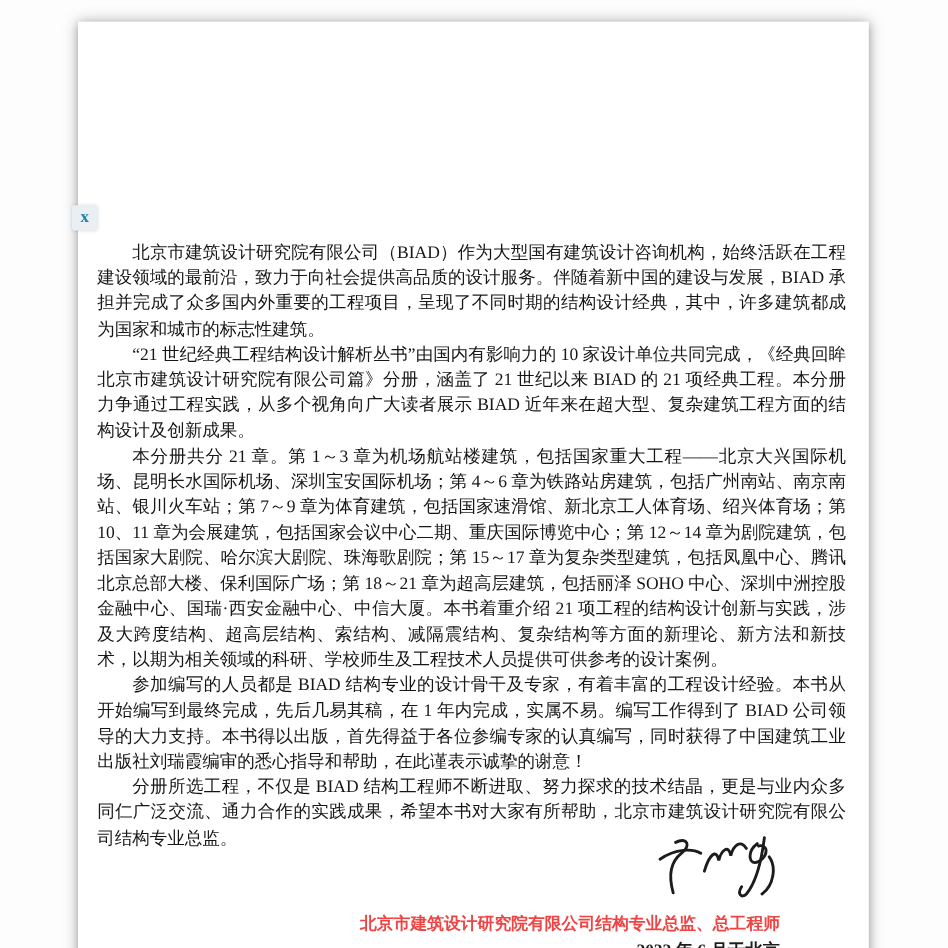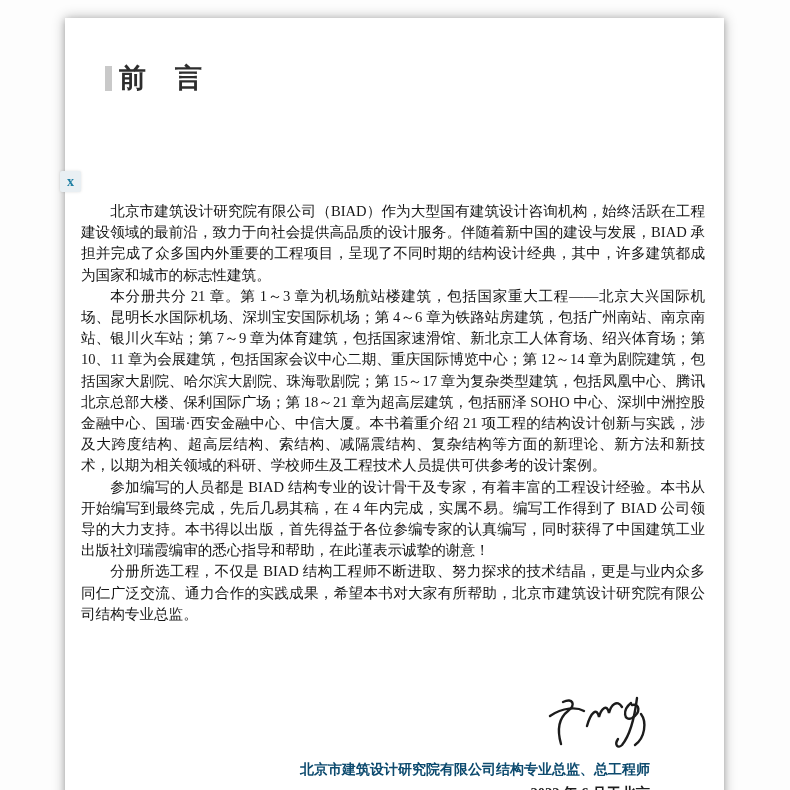--- a/index.html
+++ b/index.html
@@ -90,21 +90,21 @@
     height: 58px;
   }
   .signoff {
     position: absolute;
     top: 742px;
     right: 74px;
     font-family: "Liberation Sans", sans-serif;
     font-weight: bold;
     font-size: 14px;
     line-height: 18px;
-    color: #0c4a6e;
+    color: #ef4444;
     white-space: nowrap;
   }
   .dateline {
     position: absolute;
     top: 765px;
     right: 74px;
     font-weight: bold;
     font-size: 14.5px;
     line-height: 20px;
     color: #1d1d1d;
@@ -113,29 +113,26 @@
 </style>
 </head>
 <body>
 
 <div class="viewer">
 
   <button class="close-btn">x</button>
 
   <div class="doc-page">
 
-    <div class="title-row">
-      <div class="title-bar"></div>
-      <div class="title-text">前　言</div>
-    </div>
 
     <div class="content">
       <p>北京市建筑设计研究院有限公司（BIAD）作为大型国有建筑设计咨询机构，始终活跃在工程建设领域的最前沿，致力于向社会提供高品质的设计服务。伴随着新中国的建设与发展，BIAD 承担并完成了众多国内外重要的工程项目，呈现了不同时期的结构设计经典，其中，许多建筑都成为国家和城市的标志性建筑。</p>
+      <p>“21 世纪经典工程结构设计解析丛书”由国内有影响力的 10 家设计单位共同完成，《经典回眸　北京市建筑设计研究院有限公司篇》分册，涵盖了 21 世纪以来 BIAD 的 21 项经典工程。本分册力争通过工程实践，从多个视角向广大读者展示 BIAD 近年来在超大型、复杂建筑工程方面的结构设计及创新成果。</p>
       <p>本分册共分 21 章。第 1～3 章为机场航站楼建筑，包括国家重大工程——北京大兴国际机场、昆明长水国际机场、深圳宝安国际机场；第 4～6 章为铁路站房建筑，包括广州南站、南京南站、银川火车站；第 7～9 章为体育建筑，包括国家速滑馆、新北京工人体育场、绍兴体育场；第 10、11 章为会展建筑，包括国家会议中心二期、重庆国际博览中心；第 12～14 章为剧院建筑，包括国家大剧院、哈尔滨大剧院、珠海歌剧院；第 15～17 章为复杂类型建筑，包括凤凰中心、腾讯北京总部大楼、保利国际广场；第 18～21 章为超高层建筑，包括丽泽 SOHO 中心、深圳中洲控股金融中心、国瑞·西安金融中心、中信大厦。本书着重介绍 21 项工程的结构设计创新与实践，涉及大跨度结构、超高层结构、索结构、减隔震结构、复杂结构等方面的新理论、新方法和新技术，以期为相关领域的科研、学校师生及工程技术人员提供可供参考的设计案例。</p>
-      <p>参加编写的人员都是 BIAD 结构专业的设计骨干及专家，有着丰富的工程设计经验。本书从开始编写到最终完成，先后几易其稿，在 4 年内完成，实属不易。编写工作得到了 BIAD 公司领导的大力支持。本书得以出版，首先得益于各位参编专家的认真编写，同时获得了中国建筑工业出版社刘瑞霞编审的悉心指导和帮助，在此谨表示诚挚的谢意！</p>
+      <p>参加编写的人员都是 BIAD 结构专业的设计骨干及专家，有着丰富的工程设计经验。本书从开始编写到最终完成，先后几易其稿，在 1 年内完成，实属不易。编写工作得到了 BIAD 公司领导的大力支持。本书得以出版，首先得益于各位参编专家的认真编写，同时获得了中国建筑工业出版社刘瑞霞编审的悉心指导和帮助，在此谨表示诚挚的谢意！</p>
       <p>分册所选工程，不仅是 BIAD 结构工程师不断进取、努力探求的技术结晶，更是与业内众多同仁广泛交流、通力合作的实践成果，希望本书对大家有所帮助，北京市建筑设计研究院有限公司结构专业总监。</p>
     </div>
 
     <div class="signature-wrap">
       <svg width="110" height="58" viewBox="0 0 110 58" xmlns="http://www.w3.org/2000/svg" fill="none" stroke="#1c1c1c" stroke-width="2.4" stroke-linecap="round">
         <path d="M16 8 C26 3 29 11 21 17 C12 24 10 36 14 50"></path>
         <path d="M3 22 C16 13 30 13 37 17"></path>
         <path d="M40 32 C44 18 50 13 52 23 C54 15 60 9 62 19 C64 11 70 5 75 13"></path>
         <path d="M84 9 C75 16 77 28 85 24 C94 19 93 9 85 11"></path>
         <path d="M90 4 C88 20 84 40 75 51 C71 55 67 51 71 45"></path>

